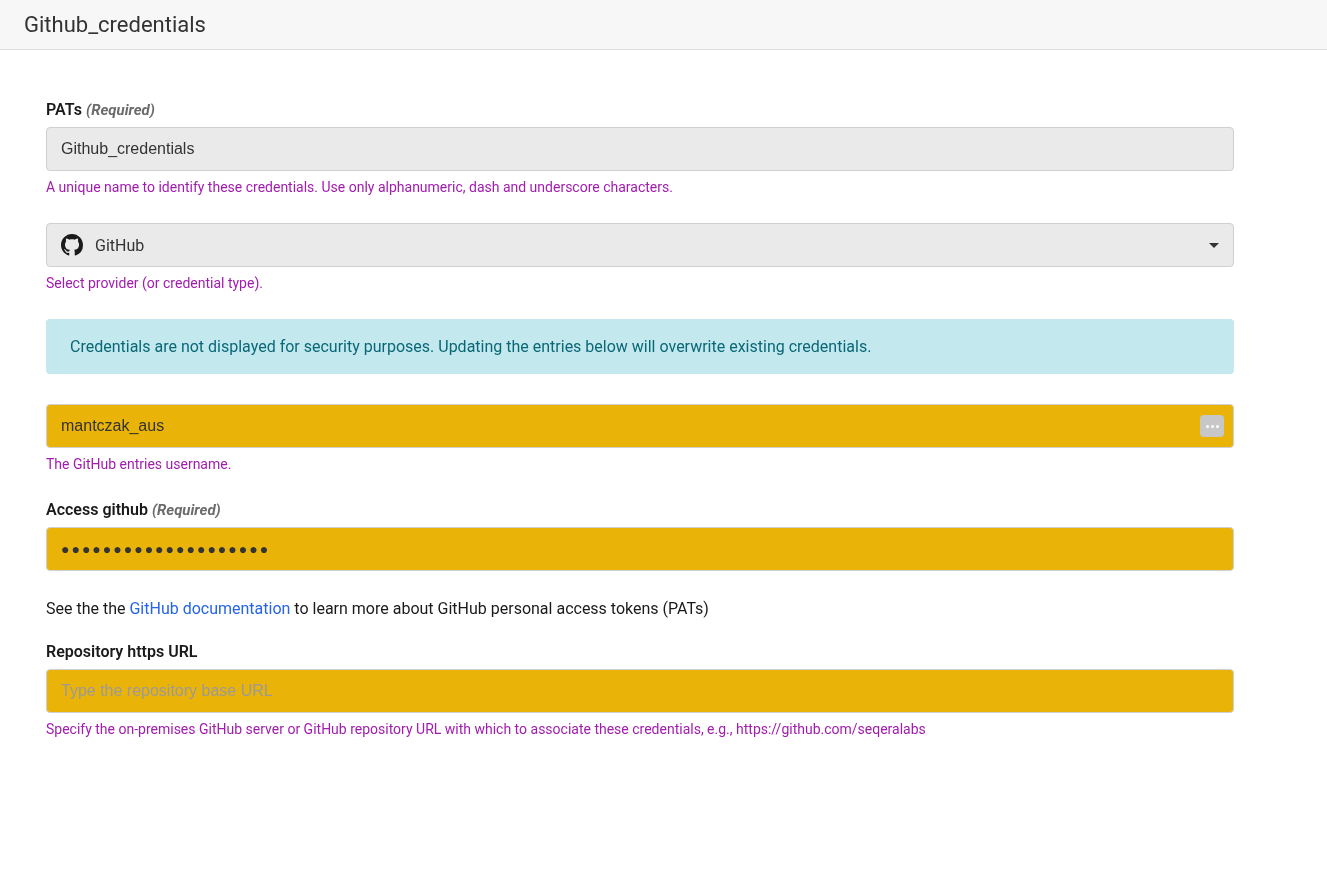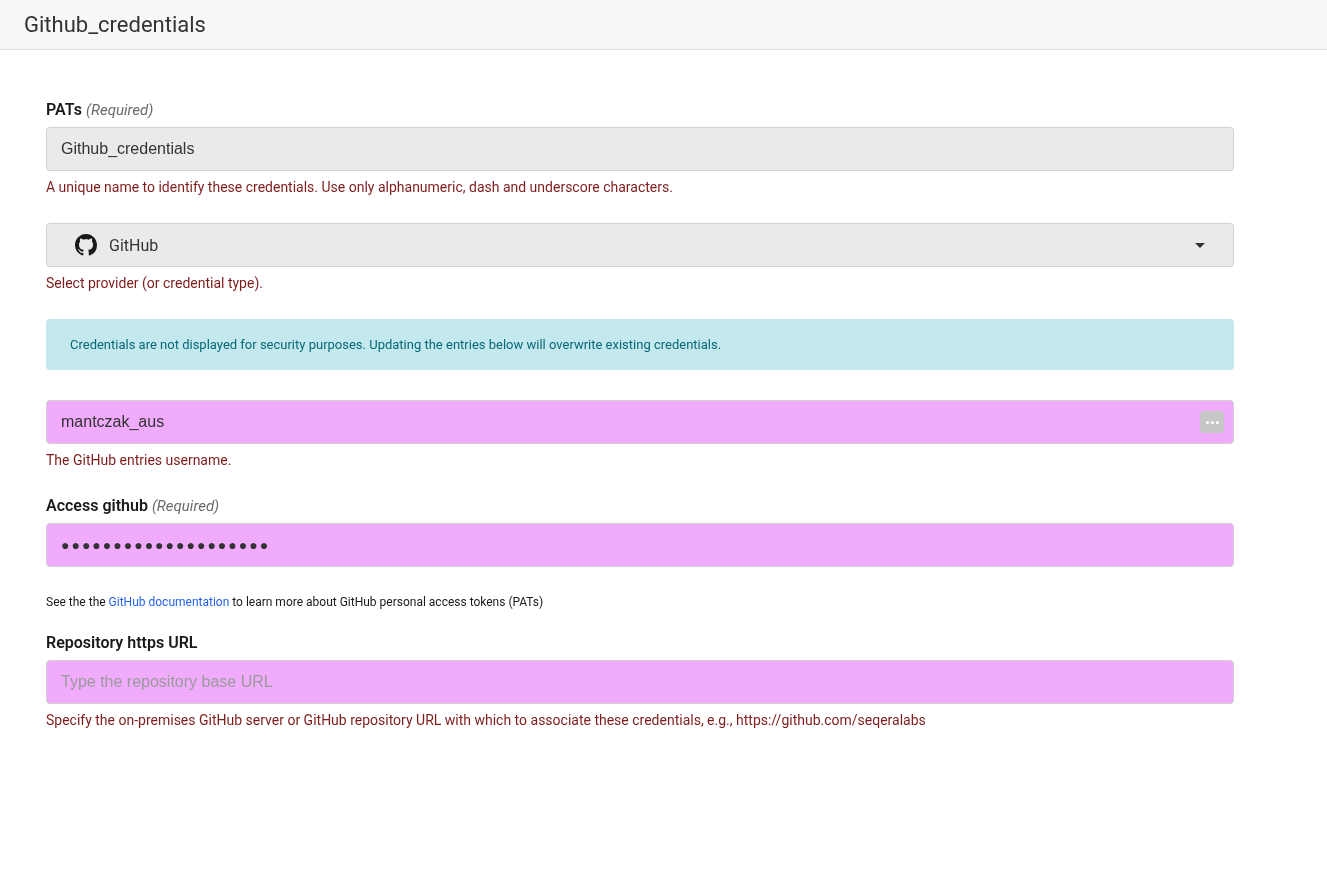--- a/index.html
+++ b/index.html
@@ -31,57 +31,57 @@
     }
     .form-label {
       display: block;
       font-size: 16px;
       font-weight: 600;
       color: #1a1a1a;
       margin-bottom: 8px;
     }
     .required-tag {
       font-style: italic;
-      font-weight: 400;
+      font-weight: 700;
       color: #6b6b6b;
       font-size: 15px;
     }
     .text-input {
       width: 100%;
       height: 44px;
       padding: 10px 14px;
       font-size: 16px;
       border: 1px solid #d0d0d0;
       border-radius: 4px;
-      background: #f0abfc;
+      background: #eab308;
       color: #333;
       outline: none;
     }
     .text-input.disabled {
       background: #eaeaea;
       color: #333;
     }
     .text-input::placeholder {
       color: #9a9a9a;
     }
     .help-text {
       font-size: 14px;
-      color: #7f1d1d;
+      color: #a21caf;
       margin-top: 8px;
     }
     .select-wrapper {
       position: relative;
       width: 100%;
       height: 44px;
       border: 1px solid #d0d0d0;
       border-radius: 4px;
       background: #eaeaea;
       display: flex;
       align-items: center;
-      padding: 0 28px;
+      padding: 0 14px;
       cursor: pointer;
     }
     .select-icon {
       width: 22px;
       height: 22px;
       margin-right: 12px;
       display: inline-flex;
       align-items: center;
       justify-content: center;
     }
@@ -98,21 +98,21 @@
       border-top: 5px solid #333;
     }
     .info-banner {
       background: #c3e8ee;
       border-radius: 4px;
       padding: 18px 24px;
       margin-bottom: 30px;
     }
     .info-banner-text {
       color: #0a6876;
-      font-size: 13px;
+      font-size: 16px;
     }
     .input-with-badge {
       position: relative;
     }
     .input-badge {
       position: absolute;
       right: 10px;
       top: 50%;
       transform: translateY(-50%);
       width: 24px;
@@ -133,21 +133,21 @@
       background: #ffffff;
       border-radius: 50%;
     }
     .password-dots {
       font-family: Arial, sans-serif;
       letter-spacing: 2px;
       font-size: 14px;
       color: #333;
     }
     .doc-text {
-      font-size: 12px;
+      font-size: 16px;
       color: #1a1a1a;
       margin-bottom: 24px;
     }
     .doc-link {
       color: #2563eb;
       text-decoration: none;
     }
   </style>
 </head>
 <body>

